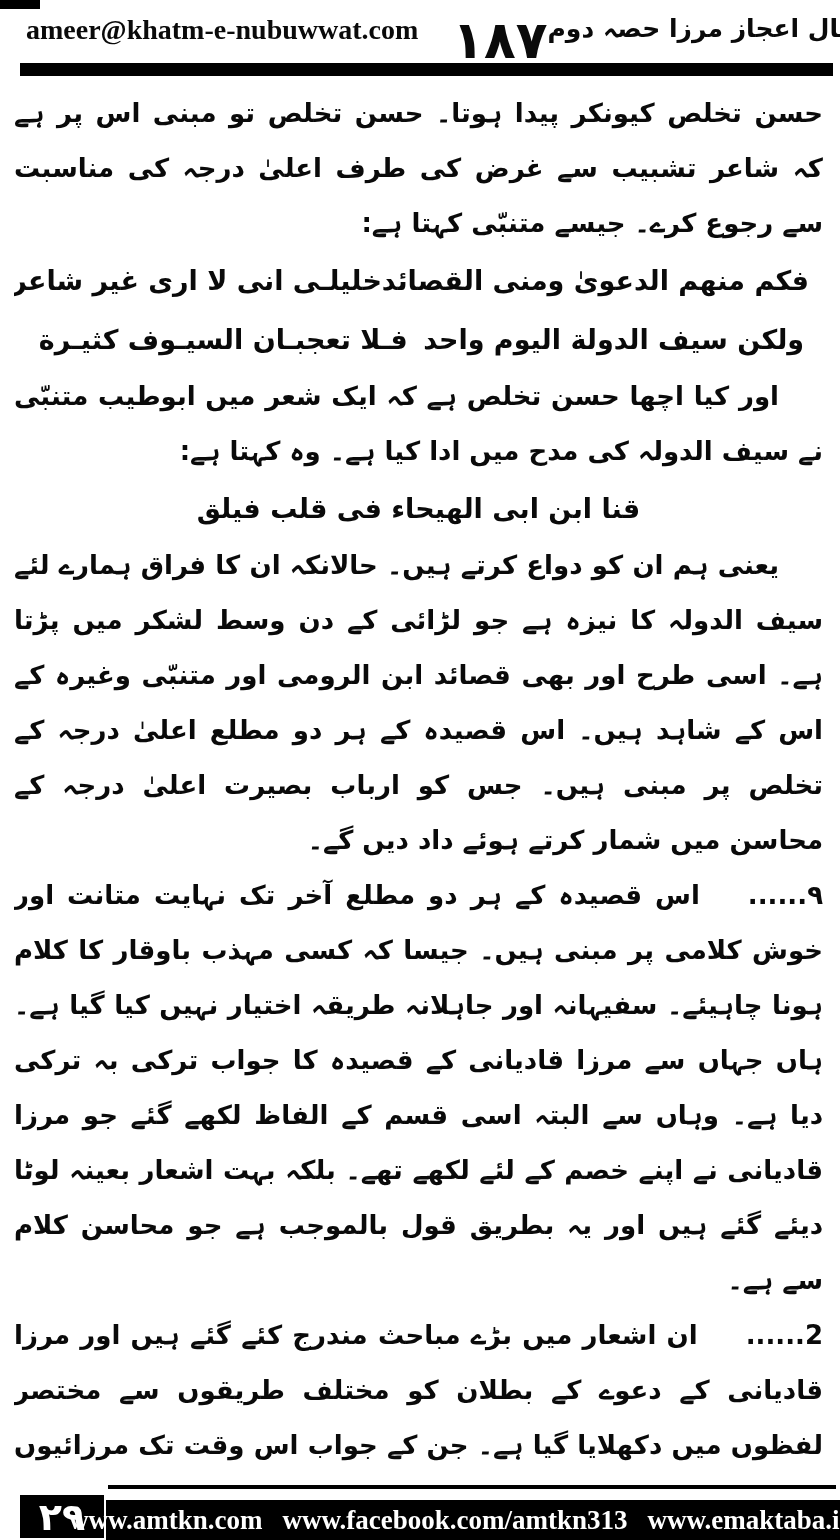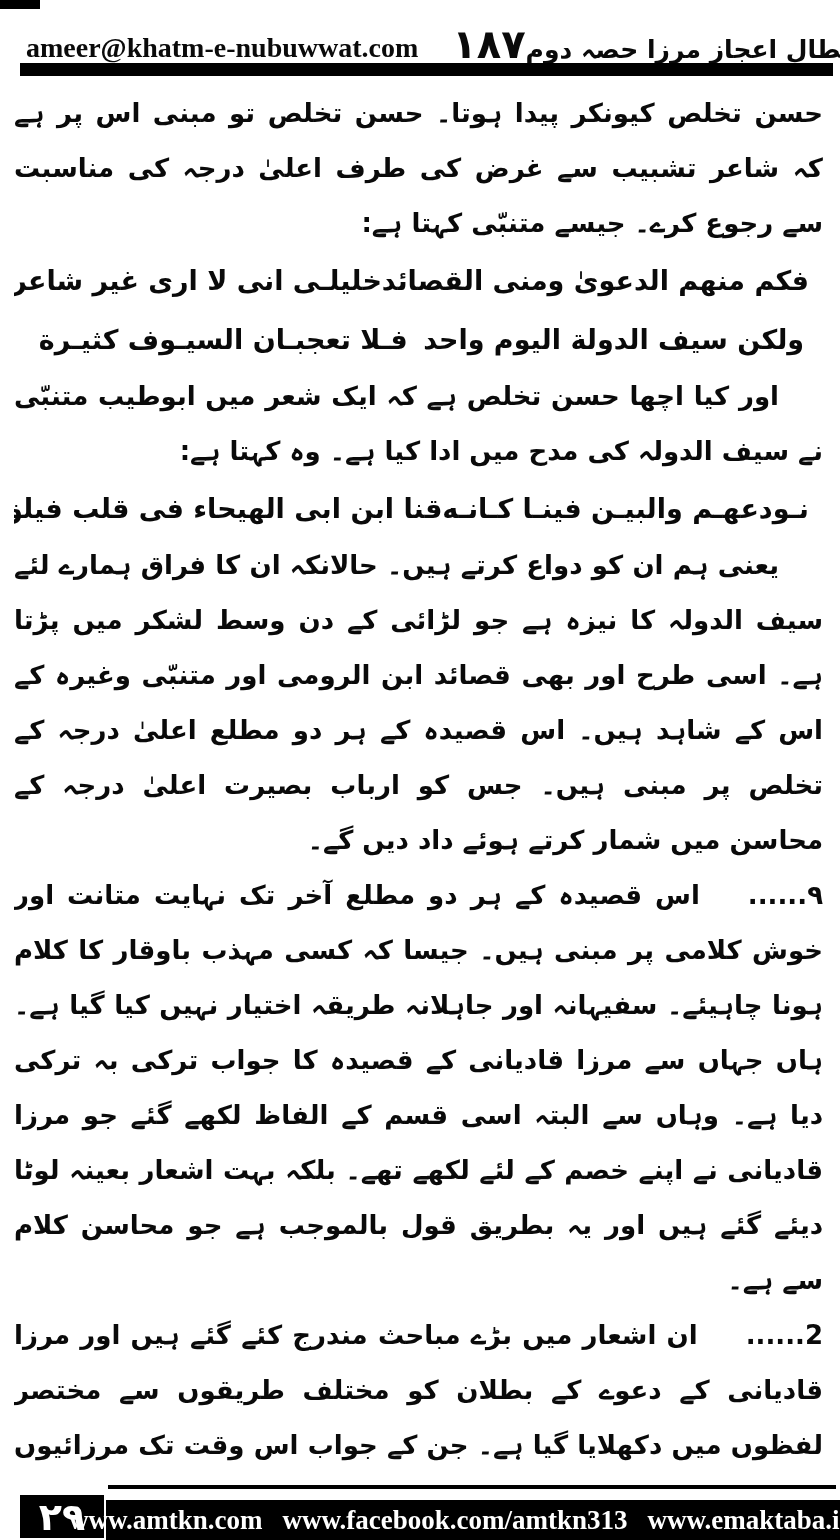--- a/index.html
+++ b/index.html
@@ -5,23 +5,23 @@
   html,body{margin:0;padding:0;background:#9a9a9a;}
   .page{
     position:relative;width:840px;height:1540px;margin:0 auto;
     background:#ffffff;overflow:hidden;
     font-family:"DejaVu Sans",sans-serif;color:#0a0a0a;
   }
   
   .scan-mark{position:absolute;top:0;left:0;width:40px;height:9px;background:#000;}
 
   
-  .header{position:absolute;top:14px;left:26px;right:16px;height:50px;display:flex;align-items:flex-end;}
+  .header{position:absolute;top:14px;left:26px;right:16px;height:50px;display:flex;align-items:flex-start;}
   .email{font-family:"Liberation Serif",serif;font-weight:bold;font-size:28px;white-space:nowrap;}
-  .pagenum-top{font-weight:bold;font-size:40px;margin-left:34px;line-height:1;}
+  .pagenum-top{font-weight:bold;font-size:52px;margin-left:34px;line-height:1;}
   .title{margin-left:auto;direction:rtl;font-weight:bold;font-size:25px;white-space:nowrap;}
   .rule{position:absolute;top:63px;left:20px;right:7px;height:13px;background:#000;}
 
   
   .body{
     position:absolute;top:86px;left:14px;right:17px;bottom:62px;
     direction:rtl;text-align:justify;overflow:hidden;
     font-size:26px;font-weight:bold;line-height:55px;
   }
   .para{margin:0;}
@@ -70,21 +70,20 @@
     </div>
 
     <div class="verse">
       <span class="hemi">ولكن سيف الدولة اليوم واحد</span>
       <span class="hemi">فـلا تعجبـان السيـوف كثيـرة</span>
     </div>
 
     <p class="para indent">اور کیا اچھا حسن تخلص ہے کہ ایک شعر میں ابوطیب متنبّی نے سیف الدولہ کی مدح میں ادا کیا ہے۔ وہ کہتا ہے:</p>
 
     <div class="verse">
-      <span class="hemi">نـودعهـم والبيـن فينـا كـانـه</span>
       <span class="hemi">قنا ابن ابى الهيحاء فى قلب فيلق</span>
     </div>
 
     <p class="para indent">یعنی ہم ان کو دواع کرتے ہیں۔ حالانکہ ان کا فراق ہمارے لئے سیف الدولہ کا نیزہ ہے جو لڑائی کے دن وسط لشکر میں پڑتا ہے۔ اسی طرح اور بھی قصائد ابن الرومی اور متنبّی وغیرہ کے اس کے شاہد ہیں۔ اس قصیدہ کے ہر دو مطلع اعلیٰ درجہ کے تخلص پر مبنی ہیں۔ جس کو ارباب بصیرت اعلیٰ درجہ کے محاسن میں شمار کرتے ہوئے داد دیں گے۔</p>
 
     <p class="para"><span class="marker">۹......</span><span>اس قصیدہ کے ہر دو مطلع آخر تک نہایت متانت اور خوش کلامی پر مبنی ہیں۔ جیسا کہ کسی مہذب باوقار کا کلام ہونا چاہیئے۔ سفیہانہ اور جاہلانہ طریقہ اختیار نہیں کیا گیا ہے۔ ہاں جہاں سے مرزا قادیانی کے قصیدہ کا جواب ترکی بہ ترکی دیا ہے۔ وہاں سے البتہ اسی قسم کے الفاظ لکھے گئے جو مرزا قادیانی نے اپنے خصم کے لئے لکھے تھے۔ بلکہ بہت اشعار بعینہ لوٹا دیئے گئے ہیں اور یہ بطریق قول بالموجب ہے جو محاسن کلام سے ہے۔</span></p>
 
     <p class="para"><span class="marker">2......</span><span>ان اشعار میں بڑے مباحث مندرج کئے گئے ہیں اور مرزا قادیانی کے دعوے کے بطلان کو مختلف طریقوں سے مختصر لفظوں میں دکھلایا گیا ہے۔ جن کے جواب اس وقت تک مرزائیوں سے نہ ہو سکے اور بڑے بڑے مضامین کی طرف اشارہ کر دیا گیا ہے۔ گویا دریا کو کوزہ میں بھر دیا گیا ہے جو کہ بلاغت کے مبحث ایجاز کا خاص مقصد ہے۔</span></p>
 
   </main>

